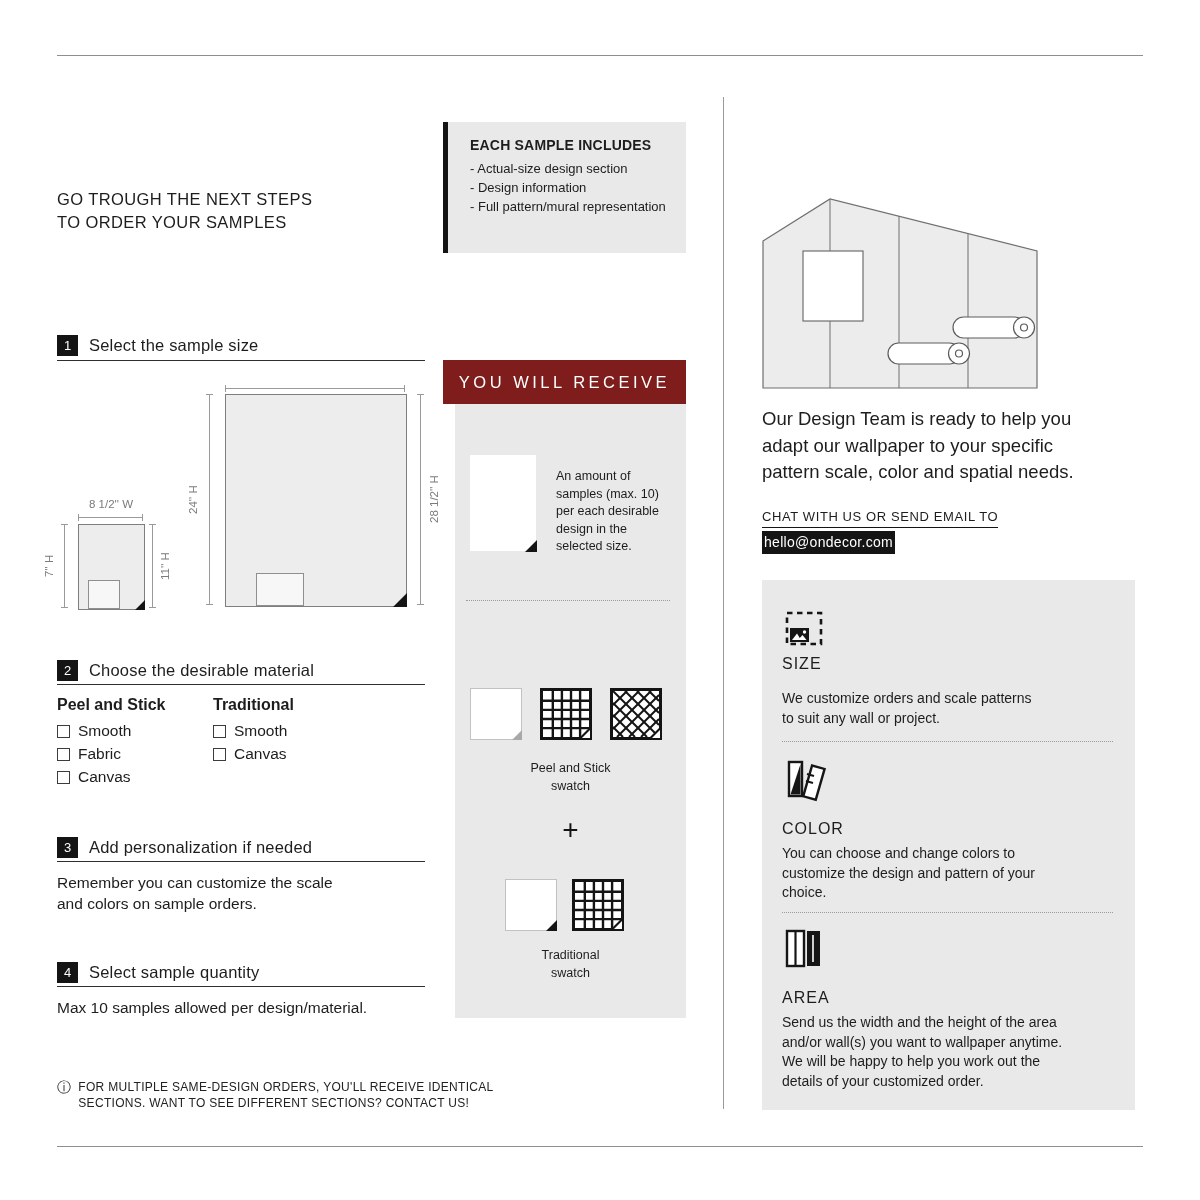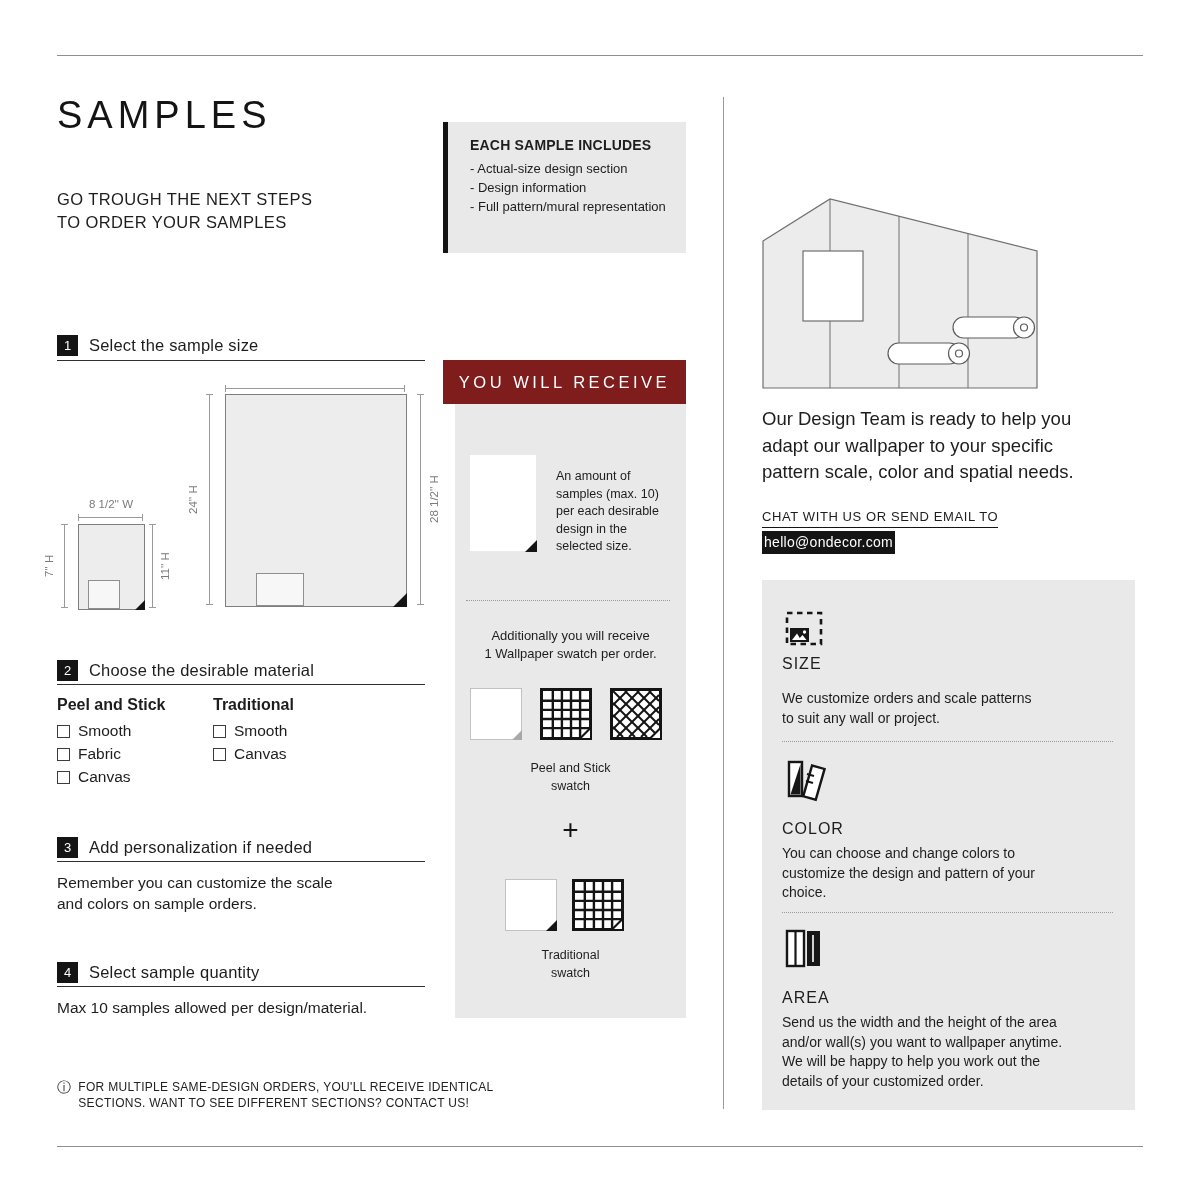--- a/index.html
+++ b/index.html
@@ -57,21 +57,20 @@
 </style>
 </head>
 <body>
 
 <div class="page">
 
   <div class="hr" style="left:57px;top:55px;width:1086px;"></div>
   <div class="hr" style="left:57px;top:1146px;width:1086px;"></div>
   <div class="vr" style="left:723px;top:97px;height:1012px;"></div>
 
-  <div class="abs h1" style="left:57px;top:94px;">SAMPLES</div>
   <div class="abs intro pre" style="left:57px;top:188px;">GO TROUGH THE NEXT STEPS
 TO ORDER YOUR SAMPLES</div>
 
   <div class="step" style="left:57px;top:335px;">
     <span class="stepnum">1</span>
     <span class="steplabel">Select the sample size</span>
   </div>
   <div class="rule" style="left:57px;top:360px;width:368px;"></div>
 
   <div class="dim-label" style="left:225px;top:384px;width:180px;margin-top:46px;">24'' W</div>
@@ -164,22 +163,20 @@
     <div class="fold" style="width:12px;height:12px;"></div>
   </div>
   <div class="abs small-text pre" style="left:556px;top:468px;width:124px;">An amount of
 samples (max. 10)
 per each desirable
 design in the
 selected size.</div>
 
   <div class="dotted" style="left:466px;top:600px;width:204px;"></div>
 
-  <div class="abs small-text center pre" style="left:455px;top:627px;width:231px;font-size:13px;line-height:18px;">Additionally you will receive
-1 Wallpaper swatch per order.</div>
 
   <div class="swatch swatch-white" style="left:470px;top:688px;">
     <div class="fold fold-gray" style="width:10px;height:10px;"></div>
   </div>
   <svg class="swatch" style="left:540px;top:688px;" width="52" height="52" viewBox="0 0 52 52">
     <rect x="1.5" y="1.5" width="49" height="49" fill="#fff" stroke="#141414" stroke-width="3"></rect>
     <g stroke="#141414" stroke-width="2.4">
       <line x1="12.8" y1="3" x2="12.8" y2="49"></line>
         <line x1="21.9" y1="3" x2="21.9" y2="49"></line>
       <line x1="31" y1="3" x2="31" y2="49"></line>

